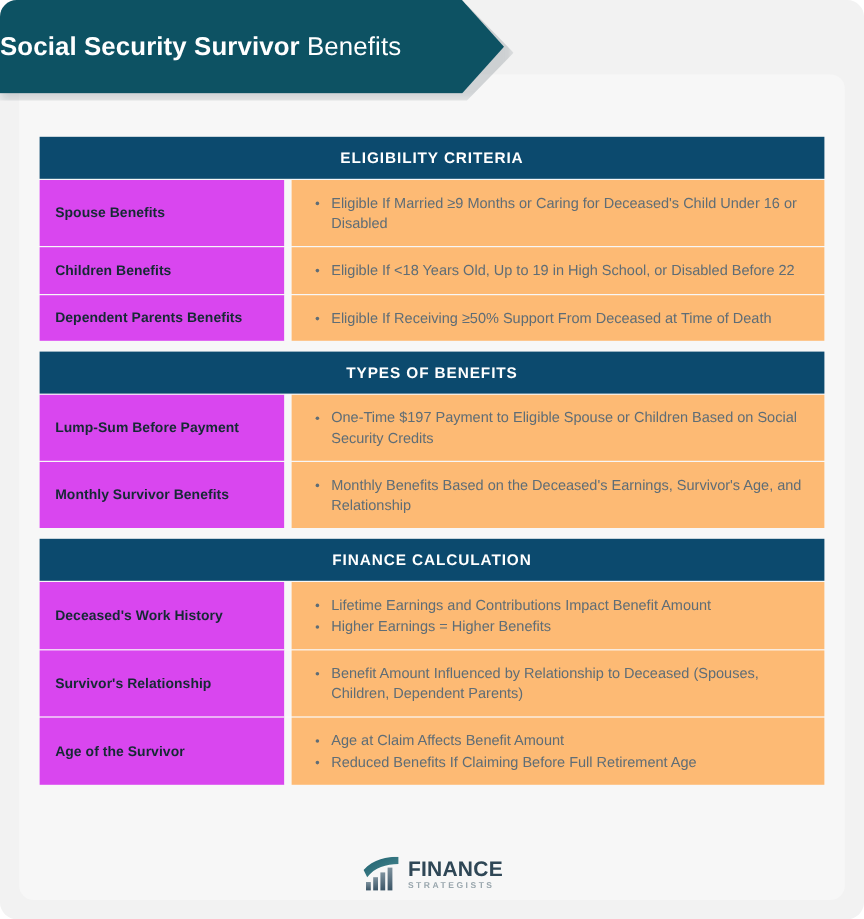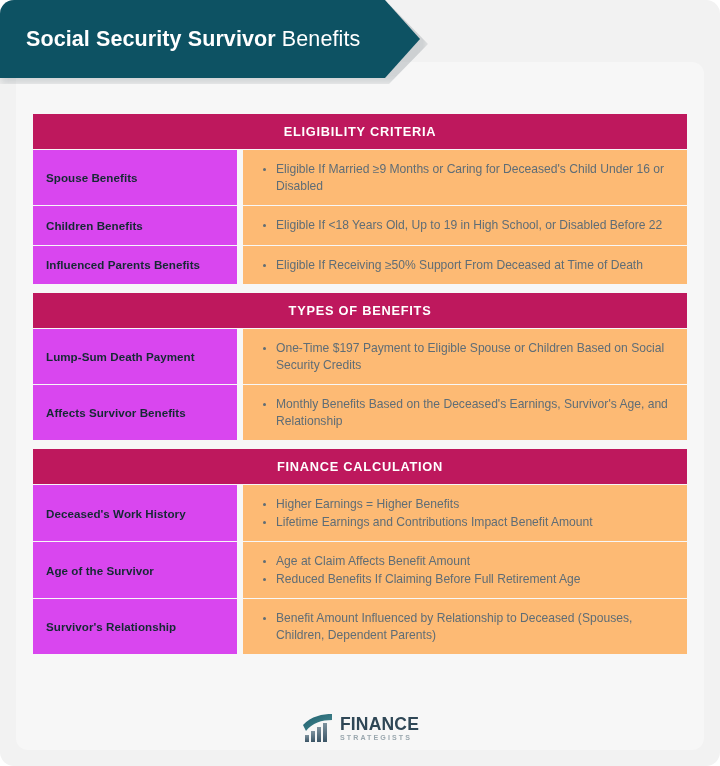--- a/index.html
+++ b/index.html
@@ -27,21 +27,20 @@
   
   .banner {
     position: absolute;
     top: 0;
     left: 0;
     width: 420px;
     height: 78px;
     background: #0d5263;
     display: flex;
     align-items: center;
-    padding-left: 26px;
     -webkit-clip-path: polygon(0 0, 385px 0, 420px 39px, 385px 78px, 0 78px);
     clip-path: polygon(0 0, 385px 0, 420px 39px, 385px 78px, 0 78px);
     z-index: 3;
   }
 
   .banner-title {
     color: #ffffff;
     font-size: 21.5px;
     letter-spacing: 0.1px;
     font-weight: 400;
@@ -78,21 +77,21 @@
   
   .table {
     position: absolute;
     top: 114px;
     left: 33px;
     width: 654px;
     z-index: 4;
   }
 
   .section-head {
-    background: #be185d;
+    background: #0c4a6e;
     color: #ffffff;
     font-size: 12.8px;
     font-weight: 700;
     letter-spacing: 0.75px;
     text-align: center;
     height: 35px;
     line-height: 35px;
     margin-bottom: 1px;
   }
 
@@ -219,76 +218,76 @@
       <div class="row">
         <div class="row-label">Children Benefits</div>
         <div class="row-gap"></div>
         <div class="row-content">
           <ul>
             <li>Eligible If &lt;18 Years Old, Up to 19 in High School, or Disabled Before 22</li>
           </ul>
         </div>
       </div>
       <div class="row">
-        <div class="row-label">Influenced Parents Benefits</div>
+        <div class="row-label">Dependent Parents Benefits</div>
         <div class="row-gap"></div>
         <div class="row-content">
           <ul>
             <li>Eligible If Receiving ≥50% Support From Deceased at Time of Death</li>
           </ul>
         </div>
       </div>
       <div class="sec-gap"></div>
       <div class="section-head">TYPES OF BENEFITS</div>
       <div class="row">
-        <div class="row-label">Lump-Sum Death Payment</div>
+        <div class="row-label">Lump-Sum Before Payment</div>
         <div class="row-gap"></div>
         <div class="row-content">
           <ul>
             <li>One-Time $197 Payment to Eligible Spouse or Children Based on Social Security Credits</li>
           </ul>
         </div>
       </div>
       <div class="row">
-        <div class="row-label">Affects Survivor Benefits</div>
+        <div class="row-label">Monthly Survivor Benefits</div>
         <div class="row-gap"></div>
         <div class="row-content">
           <ul>
             <li>Monthly Benefits Based on the Deceased's Earnings, Survivor's Age, and Relationship</li>
           </ul>
         </div>
       </div>
       <div class="sec-gap"></div>
       <div class="section-head">FINANCE CALCULATION</div>
       <div class="row">
         <div class="row-label">Deceased's Work History</div>
         <div class="row-gap"></div>
         <div class="row-content">
           <ul>
+            <li>Lifetime Earnings and Contributions Impact Benefit Amount</li>
             <li>Higher Earnings = Higher Benefits</li>
-            <li>Lifetime Earnings and Contributions Impact Benefit Amount</li>
+          </ul>
+        </div>
+      </div>
+      <div class="row">
+        <div class="row-label">Survivor's Relationship</div>
+        <div class="row-gap"></div>
+        <div class="row-content">
+          <ul>
+            <li>Benefit Amount Influenced by Relationship to Deceased (Spouses, Children, Dependent Parents)</li>
           </ul>
         </div>
       </div>
       <div class="row">
         <div class="row-label">Age of the Survivor</div>
         <div class="row-gap"></div>
         <div class="row-content">
           <ul>
             <li>Age at Claim Affects Benefit Amount</li>
             <li>Reduced Benefits If Claiming Before Full Retirement Age</li>
-          </ul>
-        </div>
-      </div>
-      <div class="row">
-        <div class="row-label">Survivor's Relationship</div>
-        <div class="row-gap"></div>
-        <div class="row-content">
-          <ul>
-            <li>Benefit Amount Influenced by Relationship to Deceased (Spouses, Children, Dependent Parents)</li>
           </ul>
         </div>
       </div>
     </div>
 
   <div class="footer">
     <div class="logo">
       <svg class="logo-mark" viewBox="0 0 34 30">
         <defs>
           <linearGradient id="swoosh" x1="0" y1="0" x2="1" y2="1">

